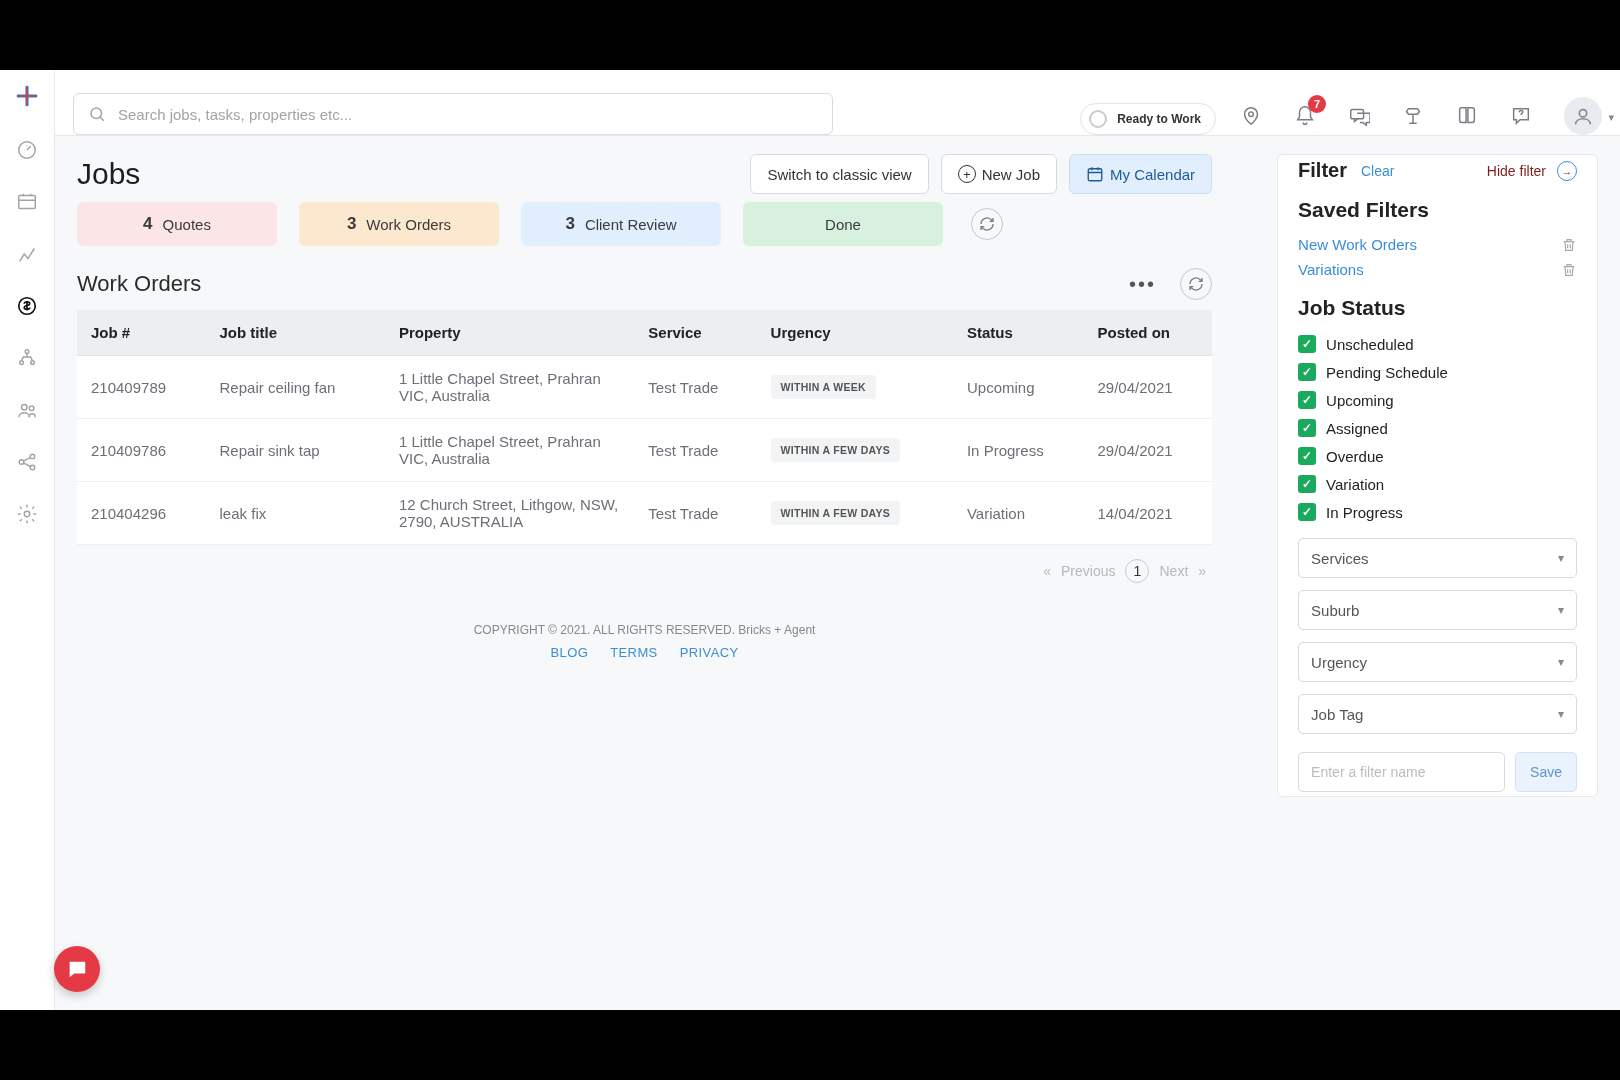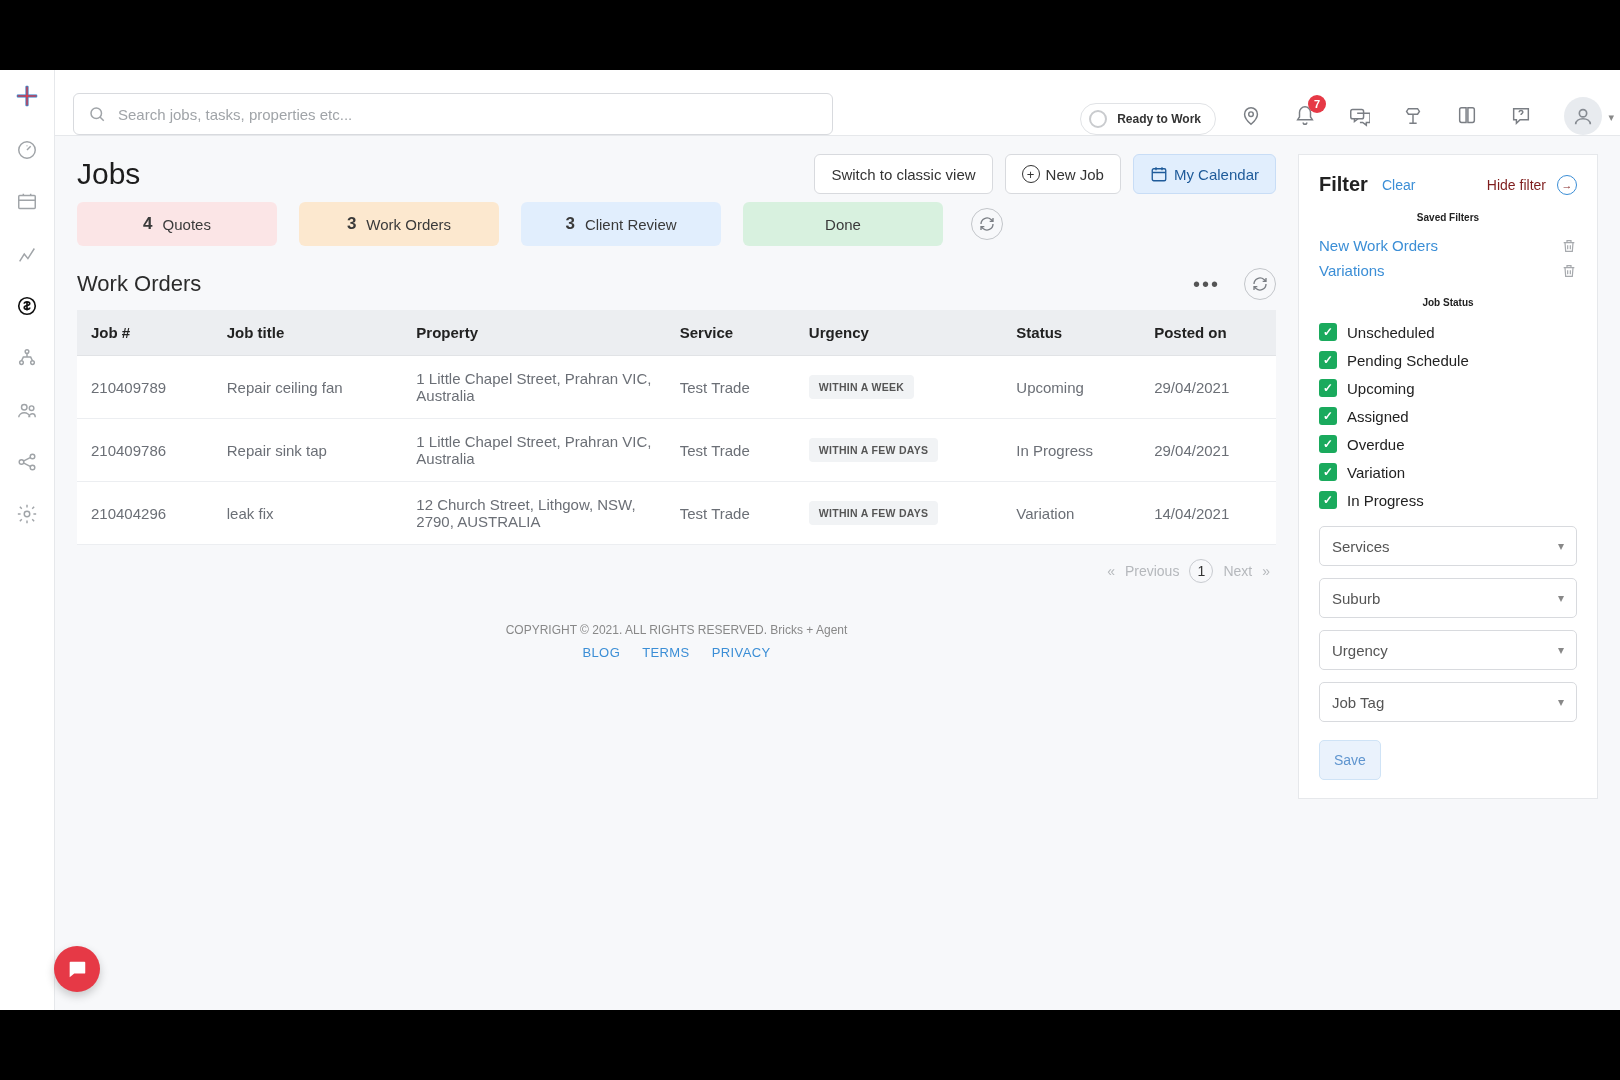--- a/index.html
+++ b/index.html
@@ -43,27 +43,27 @@
 .section-title { font-size: 22px; color: #2b2b2b; font-weight:400; }
 .section-actions { margin-left:auto; display:flex; gap:18px; align-items:center; }
 .dots { font-size:20px; letter-spacing:2px; color:#555; cursor:pointer; }
 table.jobs { width: 100%; border-collapse: collapse; background: #fff; }
 table.jobs thead th { text-align:left; background:#eceef1; padding: 14px 14px; font-weight:700; font-size:15px; color:#222; border-bottom:1px solid #e1e3e6; }
 table.jobs tbody td { padding: 14px 14px; font-size:15px; color:#6b6f76; border-bottom:1px solid #eceef1; vertical-align: middle; }
 .urg-chip { background:#f1f3f5; color:#555; font-size:10.5px; font-weight:700; letter-spacing:0.3px; padding:6px 10px; border-radius:4px; display:inline-block; }
 .pager { display:flex; justify-content:flex-end; align-items:center; gap:10px; padding:14px 6px; font-size:14px; }
 .pager .pg { color:#b5b8bc; cursor:pointer; }
 .pager .pg.num { width:24px; height:24px; border-radius:50%; border:1px solid #c8cbd0; display:flex; align-items:center; justify-content:center; color:#333; }
-.filter-panel { flex: 0 0 300px; background:#fff; border:1px solid #e6e8eb; border-radius:0; padding:18px 20px; align-self:flex-start; }
+.filter-panel { flex: 0 0 300px; background:#fff; border:1px solid #e6e8eb; border-radius:6px; padding:4px 20px; align-self:flex-start;margin-left:43px; }
 .filter-head { display:flex; align-items:center; margin-bottom:16px; }
 .filter-title { font-size:20px; font-weight:600; color:#222; }
 .clear-link { color:#3b8ed6; font-size:14px; margin-left:14px; cursor:pointer; }
 .hide-link { margin-left:auto; color:#7f1d1d; font-size:14px; display:flex; align-items:center; gap:11px; cursor:pointer; }
 .hide-link .circ-arrow { width:20px; height:20px; border:1.5px solid #3b8ed6; border-radius:50%; display:flex; align-items:center; justify-content:center; font-size:11px; }
-.sub-h { font-weight:600; font-size:10px; color:#222; margin:6px 0 10px;text-align:center; }
+.sub-h { font-weight:600; font-size:21px; color:#222; margin:6px 0 10px; }
 .saved-row { display:flex; align-items:center; justify-content:space-between; padding:4px 0; }
 .saved-row a { color:#3b8ed6; font-size:15px; text-decoration:none; }
 .trash { color:#a6a9ad; cursor:pointer; }
 .chk-row { display:flex; align-items:center; gap:10px; padding:5px 0; }
 .chk { width:18px; height:18px; border-radius:3px; background:#1aaa5d; display:flex; align-items:center; justify-content:center; color:#fff; font-size:12px; font-weight:800; }
 .chk-label { font-size:15px; color:#222; }
 .dd { width:100%; height:40px; border:1px solid #d8dade; border-radius:5px; display:flex; align-items:center; justify-content:space-between; padding:0 12px; color:#555; font-size:15px; margin-top:12px; cursor:pointer; background:#fff; }
 .dd .chev { color:#888; font-size:12px; }
 .save-row { display:flex; gap:10px; margin-top:18px; }
 .save-row input { flex:1; height:40px; border:1px solid #d8dade; border-radius:5px; padding:0 12px; font-size:14px; }
@@ -393,20 +393,21 @@
           </div>
         <div class="dd">
             <span>Urgency</span>
             <span class="chev">▾</span>
           </div>
         <div class="dd">
             <span>Job Tag</span>
             <span class="chev">▾</span>
           </div>
         <div class="save-row">
+          <input type="text" placeholder="Enter a filter name" style="">
           <button class="save-btn">Save</button>
         </div>
       </div>
     </div>
   </div>
 </div>
 
 <div class="chat-bubble">
   <svg width="22" height="22" viewBox="0 0 24 24" fill="#fff">
       <path d="M4 4h16a1 1 0 011 1v11a1 1 0 01-1 1H9l-5 4V5a1 1 0 011-1z"></path>

